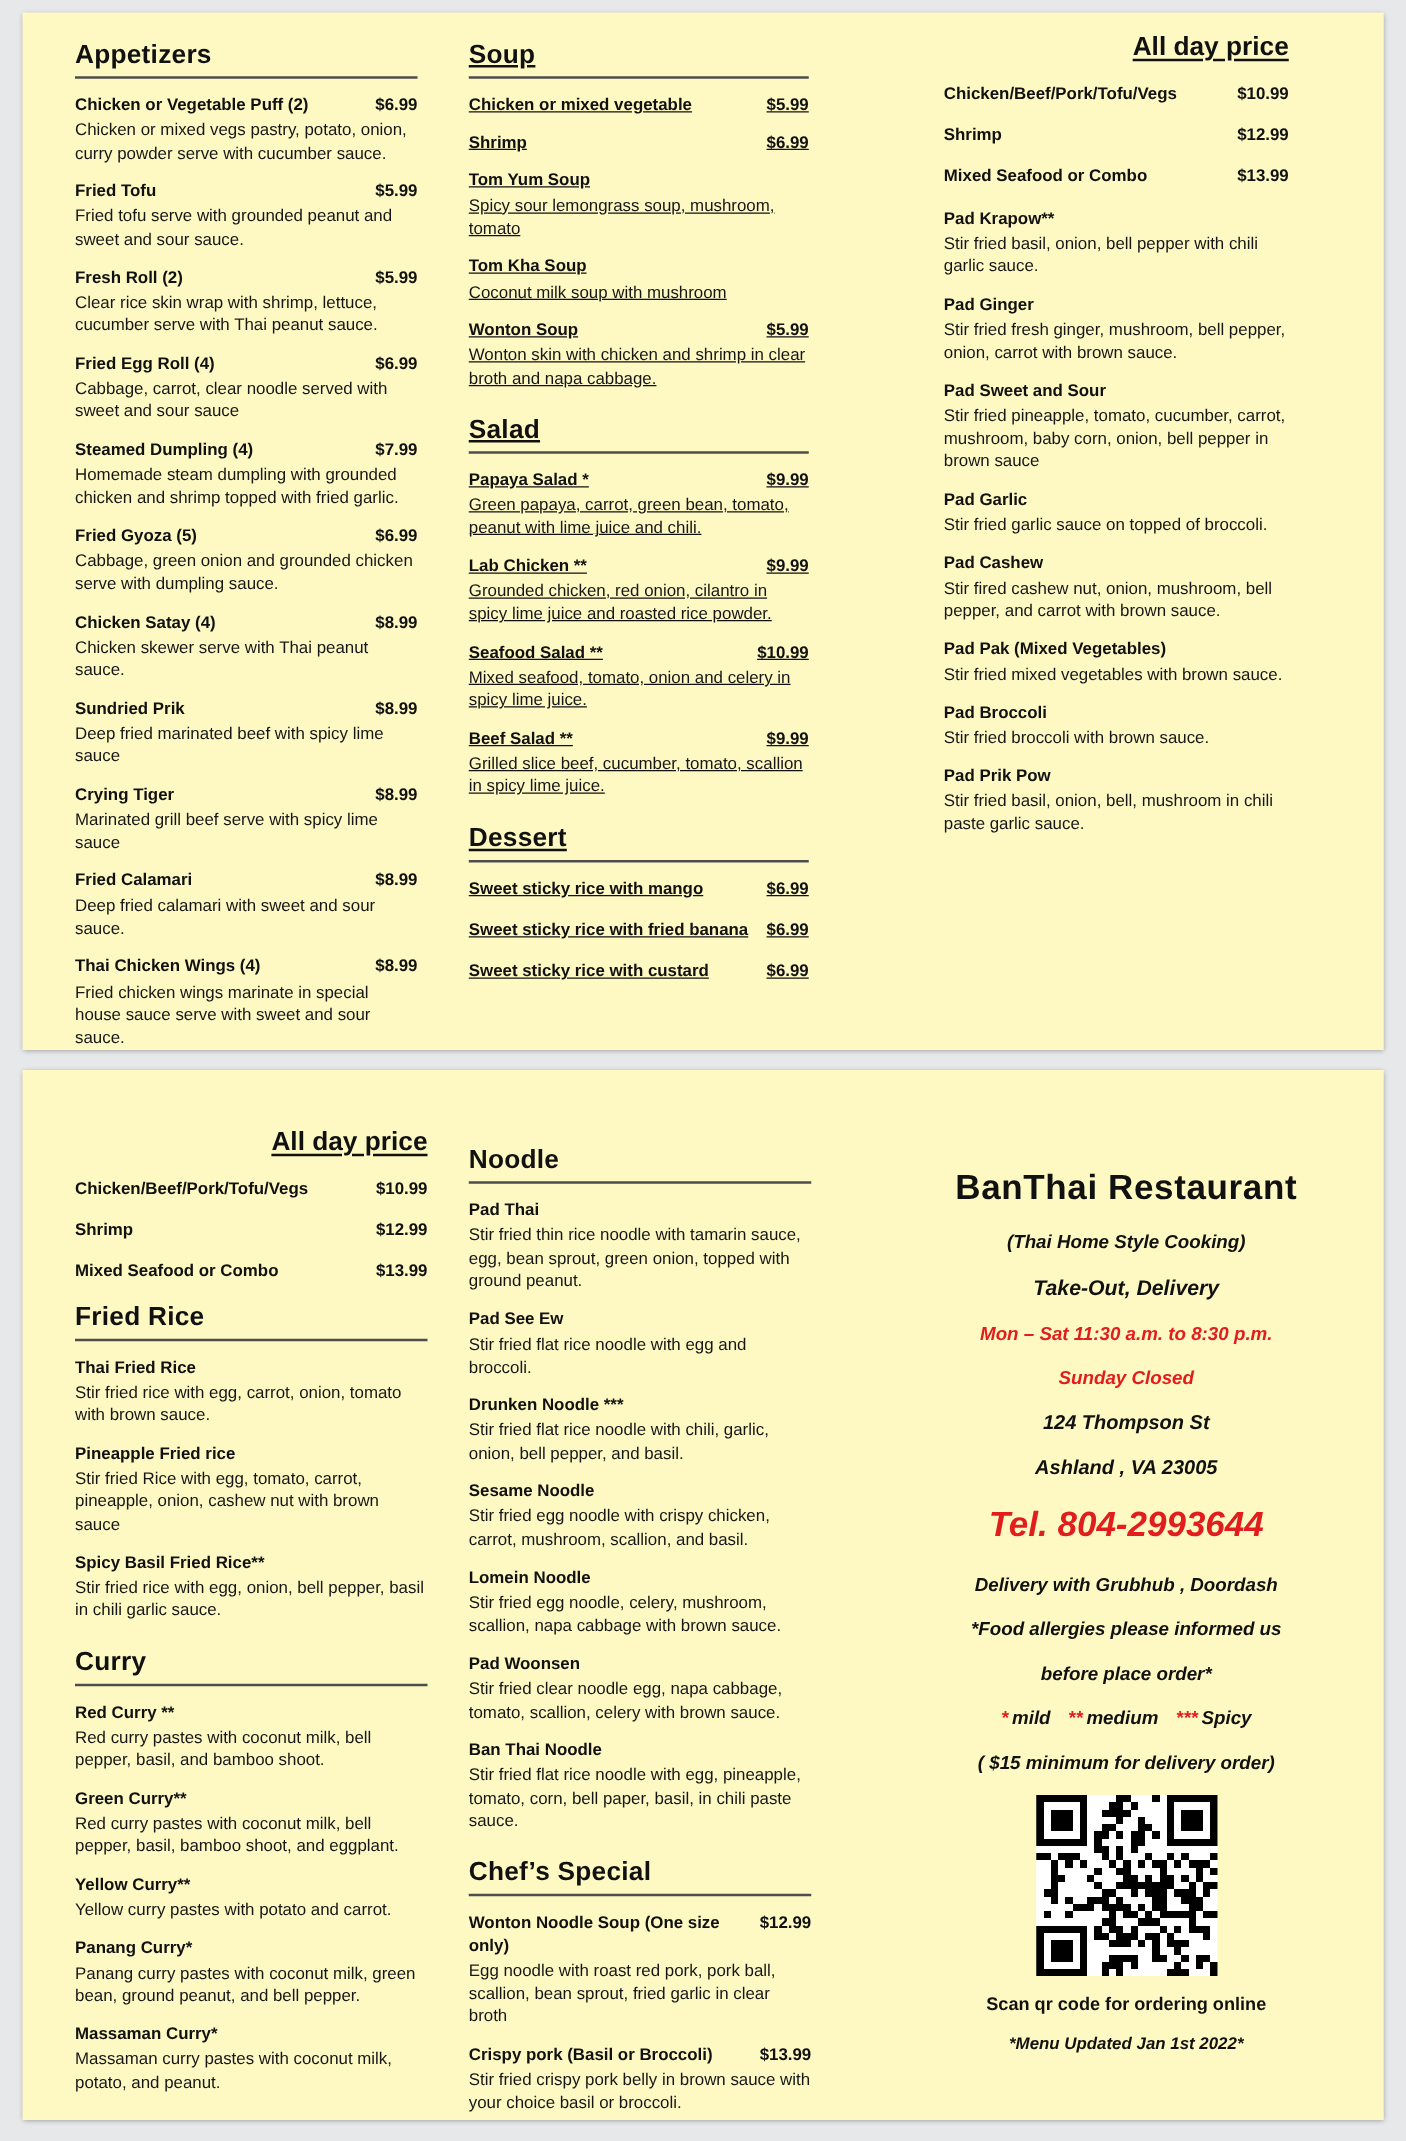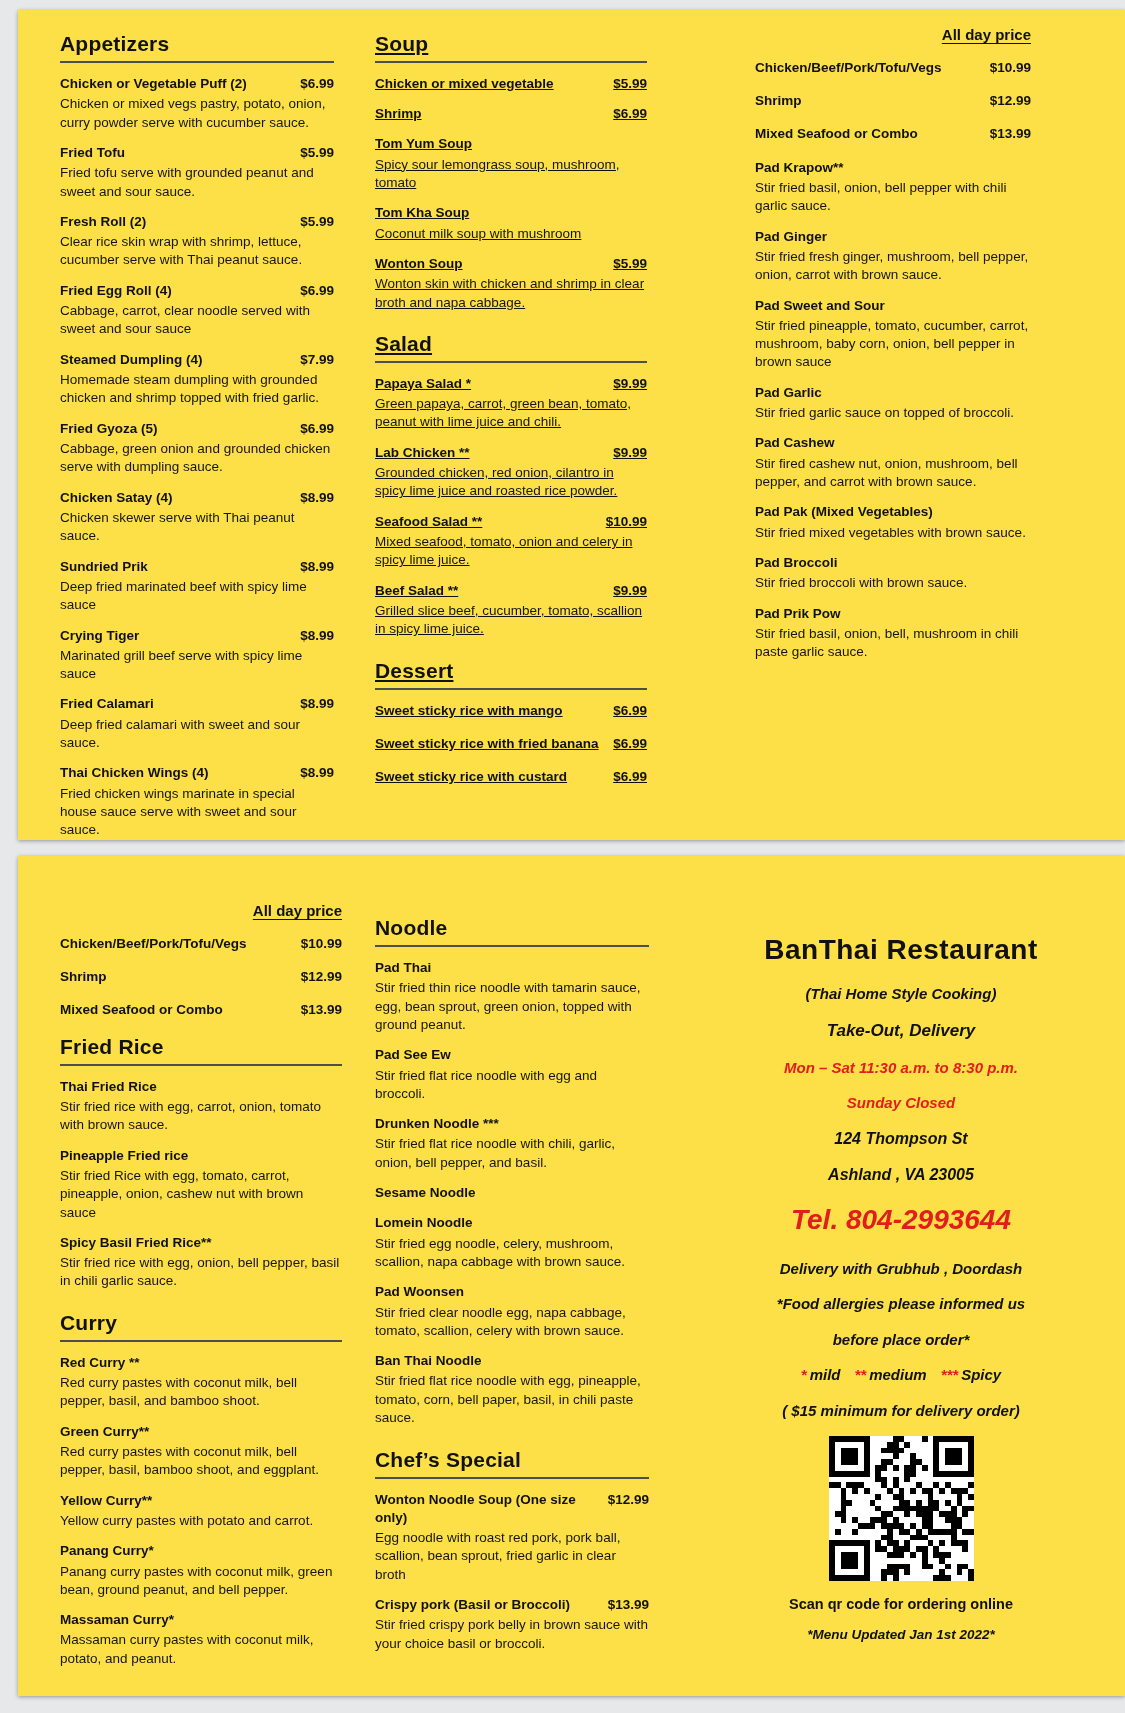--- a/index.html
+++ b/index.html
@@ -4,23 +4,22 @@
 <title>BanThai Restaurant Menu</title>
 <style>
   html,body{margin:0;padding:0;}
   body{
     width:1125px;height:1713px;position:relative;overflow:hidden;
     background:#e7e8ea;
     font-family:"Liberation Sans", sans-serif;
     color:#111;
   }
   .page{
-    position:absolute;left:18px;width:1089px;background:#fde047;
+    position:absolute;left:18px;width:1089px;background:#fef9c3;
     box-shadow:0 1px 4px rgba(0,0,0,.35);
-    padding-left:18px;
   }
   #page1{top:10px;height:830px;}
   #page2{top:856px;height:840px;}
   .col{position:absolute;top:0;}
 
   
   .p1c1{left:42px;top:22px;width:274px;}
   .p1c2{left:357px;top:22px;width:272px;text-decoration:underline;}
   .p1c3{left:737px;top:16px;width:276px;}
   
@@ -33,21 +32,21 @@
     padding-bottom:5px;border-bottom:2px solid #4d4d4d;
     letter-spacing:.2px;
   }
   .sec-gap{margin-top:20px;}
   .mi{margin-bottom:12px;}
   .mi-head{display:flex;justify-content:space-between;font-weight:bold;font-size:13.5px;line-height:1.35;}
   .mi-price{white-space:nowrap;margin-left:8px;}
   .mi-desc{font-size:13.5px;line-height:1.36;margin-top:2px;color:#161616;}
   .price-list .mi{margin-bottom:15px;}
   .allday-label{
-    font-weight:bold;font-size:15px;text-align:right;margin:0 0 16px 0;
+    font-weight:bold;font-size:21px;text-align:right;margin:0 0 16px 0;
     text-decoration:underline;text-underline-offset:3px;
   }
 
   
   .info-line{margin-bottom:16px;font-size:15px;font-weight:bold;font-style:italic;line-height:1.3;}
   .rest-name{font-size:28px;font-weight:bold;font-style:normal;letter-spacing:.5px;margin-bottom:18px;}
   .takeout{font-size:17px;}
   .addr{font-size:16px;}
   .red{color:var(--red,#e11d1d);}
   .tel{font-size:28px;margin:6px 0 20px 0;}
@@ -428,20 +427,21 @@
           <div class="mi">
             <div class="mi-head">
               <span class="mi-name">Drunken Noodle ***</span>
             </div>
             <div class="mi-desc">Stir fried flat rice noodle with chili, garlic, onion, bell pepper, and basil.</div>
           </div>
           <div class="mi">
             <div class="mi-head">
               <span class="mi-name">Sesame Noodle</span>
             </div>
+            <div class="mi-desc">Stir fried egg noodle with crispy chicken, carrot, mushroom, scallion, and basil.</div>
           </div>
           <div class="mi">
             <div class="mi-head">
               <span class="mi-name">Lomein Noodle</span>
             </div>
             <div class="mi-desc">Stir fried egg noodle, celery, mushroom, scallion, napa cabbage with brown sauce.</div>
           </div>
           <div class="mi">
             <div class="mi-head">
               <span class="mi-name">Pad Woonsen</span>

